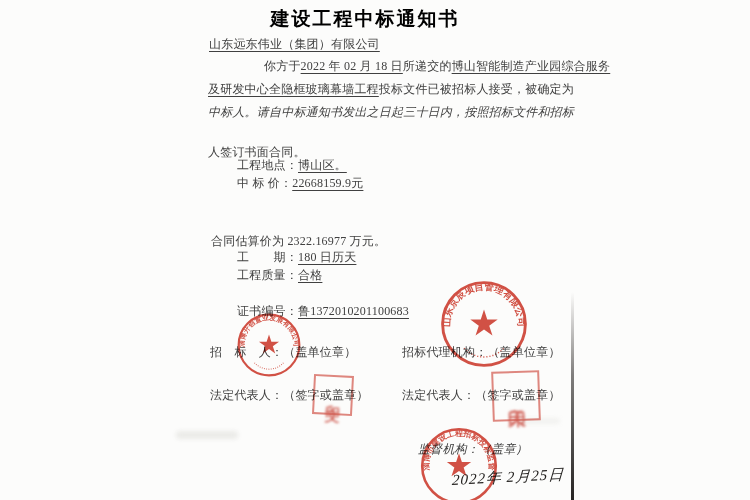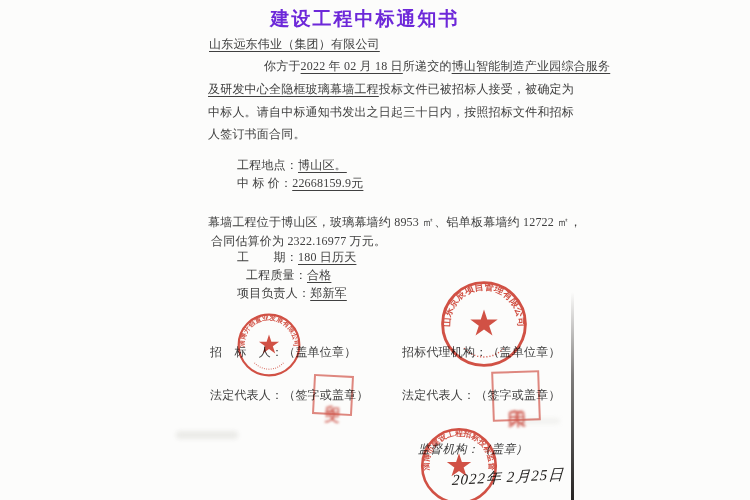--- a/index.html
+++ b/index.html
@@ -1,21 +1,21 @@
 <!DOCTYPE html>
 <html><head>
 <meta charset="utf-8">
 <style>
   html,body{margin:0;padding:0;}
   #page{position:relative;width:750px;height:500px;background:#fcfcfb;overflow:hidden;
         font-family:"Liberation Serif",serif;color:#2e2c2a;}
   .line{position:absolute;font-size:12px;letter-spacing:.2px;white-space:nowrap;color:#404040;}
   .u{text-decoration:underline;text-underline-offset:3px;text-decoration-thickness:1px;}
   .title{position:absolute;left:0;right:20px;top:6px;text-align:center;font-weight:bold;
-         font-size:19px;letter-spacing:2px;color:#6d28d9;font-family:"Liberation Sans",sans-serif;}
+         font-size:19px;letter-spacing:2px;color:#000000;font-family:"Liberation Sans",sans-serif;}
   .stamp{position:absolute;mix-blend-mode:multiply;opacity:.88;filter:blur(.3px);}
   .sqseal{position:absolute;border:2.5px solid rgba(206,58,44,.75);mix-blend-mode:multiply;
           display:flex;align-items:center;justify-content:center;opacity:.8;}
   .sqseal span{color:rgba(200,55,42,.85);font-weight:bold;filter:blur(.8px);
           writing-mode:vertical-rl;letter-spacing:2px;}
   .foldline{position:absolute;left:571px;top:292px;width:2.5px;height:208px;
           background:linear-gradient(to bottom,rgba(60,55,50,0),rgba(25,22,20,.55) 40%,rgba(15,13,12,.9));}
   .smudge{position:absolute;background:#ebebe8;border-radius:6px;filter:blur(2px);}
   .hand{position:absolute;font-size:15px;font-style:italic;color:#242220;letter-spacing:1px;
         transform:rotate(-3deg) skewX(-6deg);white-space:nowrap;}
@@ -29,41 +29,40 @@
   <div class="title">建设工程中标通知书</div>
 
   <div class="line u" style="left:209px;top:36px;">山东远东伟业（集团）有限公司</div>
 
   <div class="line" style="left:237px;top:58px;margin-left:27px;">
     <span>你方于</span><span class="u">2022 年 02 月 18 日</span><span>所递交的</span><span class="u">博山智能制造产业园综合服务</span>
   </div>
   <div class="line" style="left:208px;top:81px;">
     <span class="u">及研发中心全隐框玻璃幕墙工程</span><span>投标文件已被招标人接受，被确定为</span>
   </div>
-  <div class="line" style="left:208px;top:104px;">中标人。请自中标通知书发出之日起三十日内，按照招标文件和招标</div>
-  <div class="line" style="left:208px;top:126px;font-family:Liberation Mono, monospace;">人签订书面合同。</div>
+  <div class="line" style="left:208px;top:104px;font-style:italic;">中标人。请自中标通知书发出之日起三十日内，按照招标文件和招标</div>
+  <div class="line" style="left:208px;top:144px;font-family:Liberation Mono, monospace;">人签订书面合同。</div>
 
   <div class="line" style="left:237px;top:157px;">
     <span>工程地点：</span><span class="u">博山区。</span>
   </div>
   <div class="line" style="left:237px;top:175px;text-align:center;">
     <span>中 标 价：</span><span class="u">22668159.9元</span>
   </div>
 
-  <div class="line" style="left:208px;top:214px;">幕墙工程位于博山区，玻璃幕墙约 8953 ㎡、铝单板幕墙约 12722 ㎡，</div>
   <div class="line" style="left:211px;top:233px;">合同估算价为 2322.16977 万元。</div>
 
   <div class="line" style="left:237px;top:249px;">
     <span>工　　期：</span><span class="u">180 日历天</span>
   </div>
-  <div class="line" style="left:246px;top:267px;">
+  <div class="line" style="left:237px;top:267px;">
     <span>工程质量：</span><span class="u">合格</span>
   </div>
-  <div class="line" style="left:237px;top:285px;">
-    <span>项目负责人：</span><span class="u">郑新军</span>
+  <div class="line" style="left:237px;top:303px;">
+    <span>证书编号：</span><span class="u">鲁1372010201100683</span>
   </div>
 
   <div class="line" style="left:402px;top:344px;">
     <span>招标代理机构：</span><span>（盖单位章）</span>
   </div>
   <div class="line" style="left:210px;top:344px;">
     <span>招　标　人：</span><span>（盖单位章）</span>
   </div>
   <div class="line" style="left:210px;top:387px;">
     <span>法定代表人：</span><span>（签字或盖章）</span>

